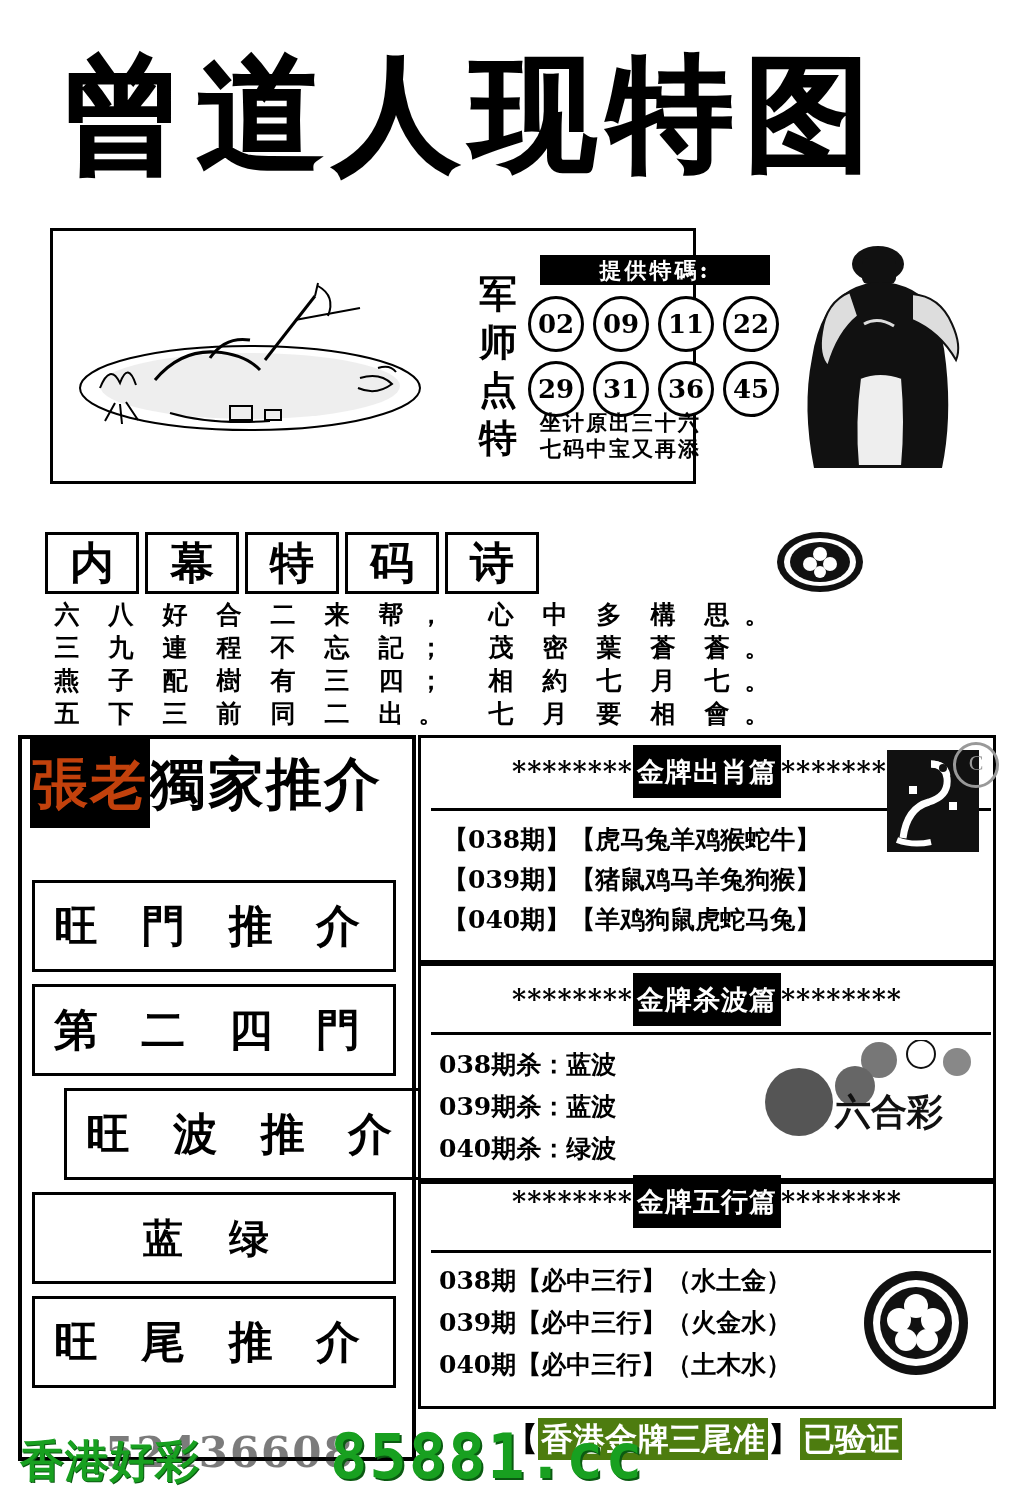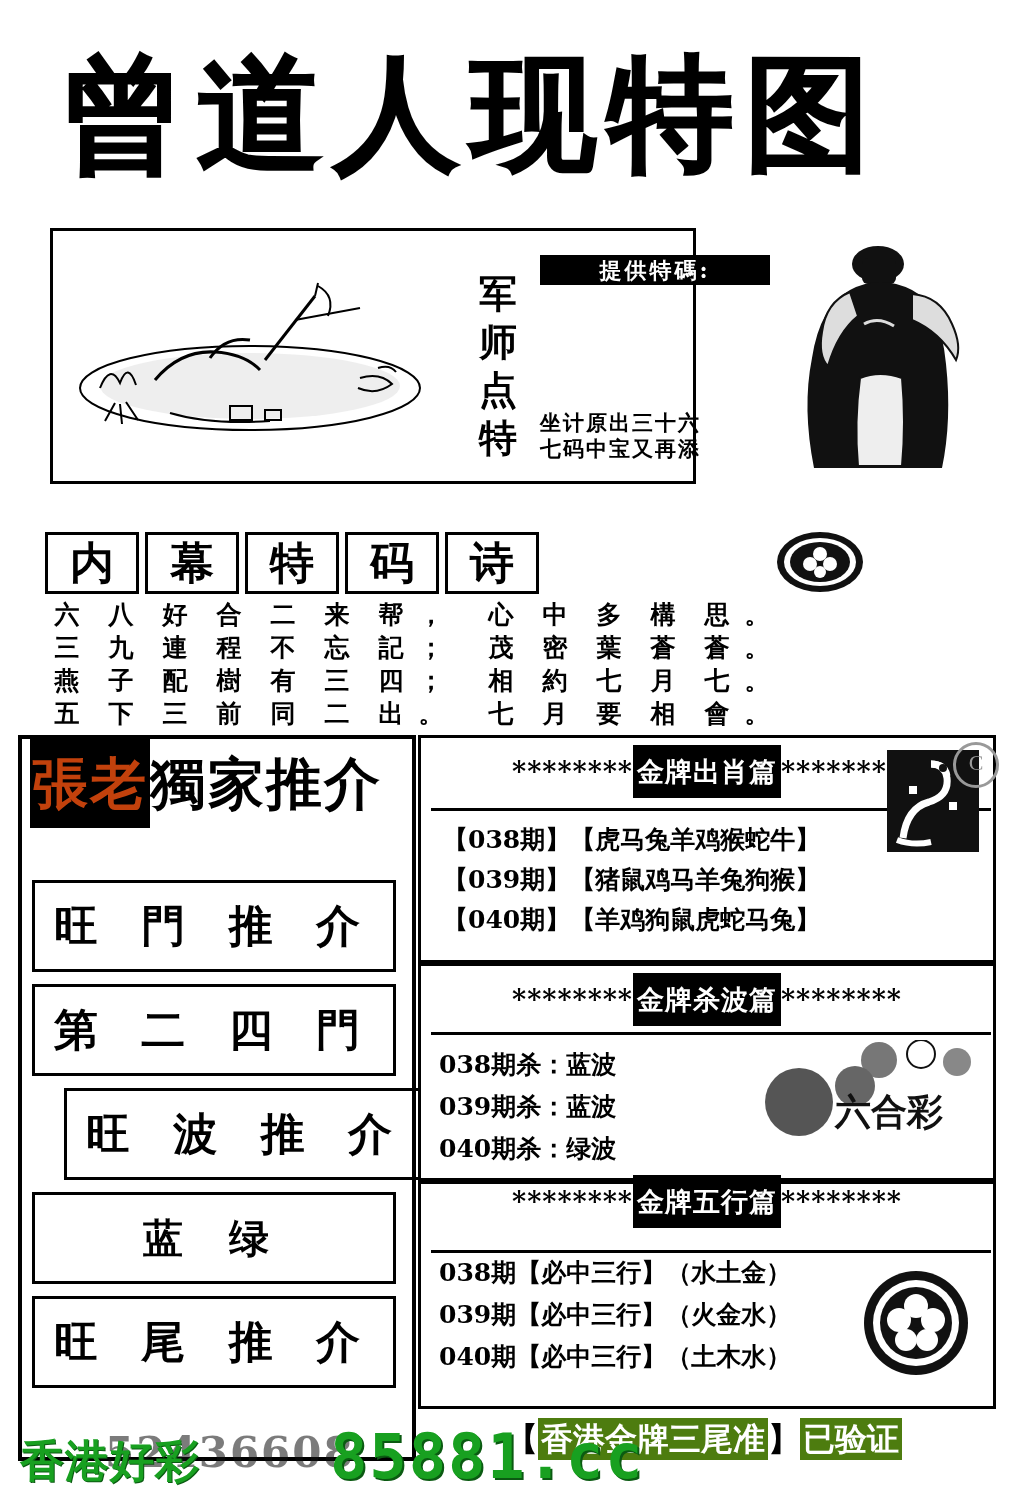--- a/index.html
+++ b/index.html
@@ -161,20 +161,34 @@
       <path d="M110 145 q40 12 100 8" fill="none" stroke="#000" stroke-width="2"></path>
     </svg>
   </div>
 
   <div class="junshi">
     <div style="word-break:break-all;">军师点特</div>
   </div>
 
   <div class="supply-head">提供特碼:</div>
 
+  <div class="balls">
+    <div class="ball-row">
+      <div class="ball">02</div>
+      <div class="ball">09</div>
+      <div class="ball">11</div>
+      <div class="ball">22</div>
+    </div>
+    <div class="ball-row">
+      <div class="ball">29</div>
+      <div class="ball">31</div>
+      <div class="ball">36</div>
+      <div class="ball">45</div>
+    </div>
+  </div>
 
   <div class="couplet">
     <div>坐计原出三十六</div>
     <div>七码中宝又再添</div>
   </div>
 
   <div class="figure">
     <svg width="180" height="250" viewBox="0 0 180 250">
       <ellipse cx="88" cy="36" rx="26" ry="18" fill="#111"></ellipse>
       <rect x="72" y="30" width="34" height="26" rx="6" fill="#111"></rect>
@@ -333,21 +347,21 @@
         <text x="76" y="84" font-family="DejaVu Serif, serif" font-weight="700" font-size="36" fill="#111">六合彩</text>
       </svg>
     </div>
   </div>
 
   <div class="rbox" style="left:418px;top:1181px;width:572px;height:222px;">
     <div class="stars" style="">
       <span>********</span><span class="inv">金牌五行篇</span><span>********</span>
     </div>
     <div style="position:absolute;left:10px;top:66px;width:560px;height:3px;background:#000;"></div>
-    <div style="position:absolute;left:18px;top:68px;">
+    <div style="position:absolute;left:18px;top:76px;">
       <div class="kill-line">038期【必中三行】（水土金）</div>
       <div class="kill-line">039期【必中三行】（火金水）</div>
       <div class="kill-line">040期【必中三行】（土木水）</div>
     </div>
     <div class="flower-seal" style="top:84px;right:18px;">
       <svg width="118" height="110" viewBox="0 0 118 110">
         <circle cx="59" cy="55" r="52" fill="#111"></circle>
         <circle cx="59" cy="55" r="43" fill="#fff"></circle>
         <circle cx="59" cy="55" r="36" fill="#111"></circle>
         <circle cx="59" cy="38" r="12" fill="#fff"></circle>

